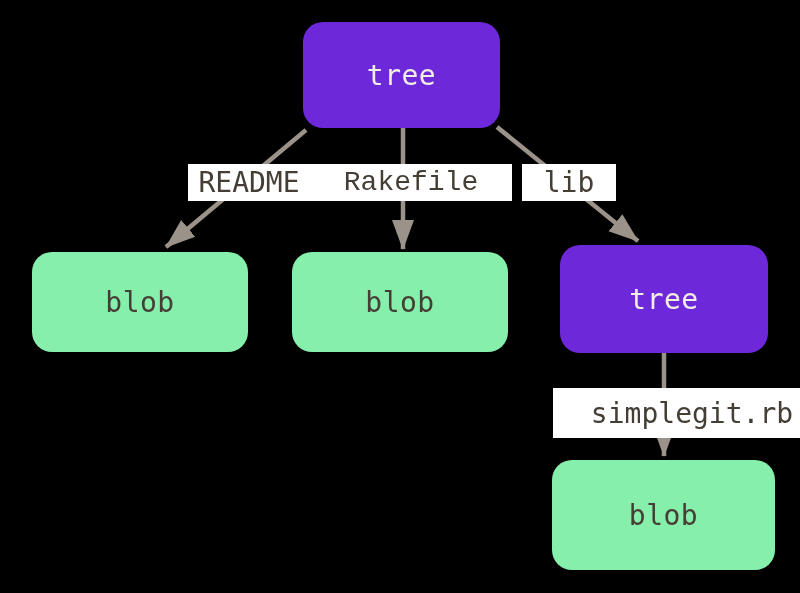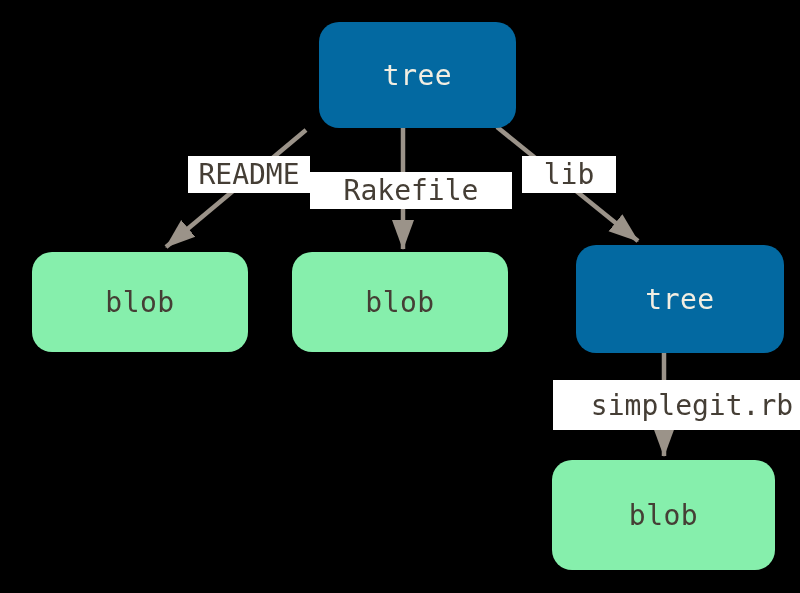--- a/index.html
+++ b/index.html
@@ -25,58 +25,58 @@
   .node {
     position: absolute;
     border-radius: 20px;
     display: flex;
     align-items: center;
     justify-content: center;
     font-size: 28px;
     letter-spacing: 0.5px;
   }
   .node.tree {
-    background: #0369a1;
+    background: #6d28d9;
     color: #f2eee2;
-    margin-left: 16px;
   }
   .node.blob {
     background: #86efac;
     color: #453e35;
   }
   .edge-label {
     position: absolute;
     background: #ffffff;
     color: #453e35;
     display: flex;
     align-items: center;
     justify-content: center;
     font-size: 28px;
     white-space: nowrap;
+    margin-top: 8px;
   }
 </style>
 </head>
 <body>
 
 <div class="stage">
 
   <svg class="edges-layer" viewBox="0 0 800 593" xmlns="http://www.w3.org/2000/svg">
     <defs>
       <marker id="ah" markerUnits="userSpaceOnUse" markerWidth="30" markerHeight="24" viewBox="0 0 30 24" refX="29" refY="12" orient="auto">
         <path d="M0,1 L30,12 L0,23 z" fill="#9b9389"></path>
       </marker>
     </defs>
     <line x1="306" y1="130" x2="166" y2="247" stroke="#9b9389" stroke-width="4.5" marker-end="url(#ah)"></line>
     <line x1="403" y1="128" x2="403" y2="249" stroke="#9b9389" stroke-width="4.5" marker-end="url(#ah)"></line>
     <line x1="497" y1="127" x2="638" y2="241" stroke="#9b9389" stroke-width="4.5" marker-end="url(#ah)"></line>
     <line x1="664" y1="353" x2="664" y2="456" stroke="#9b9389" stroke-width="4.5" marker-end="url(#ah)"></line>
   </svg>
 
   <div class="edge-label" style="left:188px; top:156px; width:122px; height:37px;">README</div>
-  <div class="edge-label" style="left:310px; top:172px; width:202px; height:37px;">Rakefile</div>
+  <div class="edge-label" style="left:310px; top:156px; width:202px; height:37px;font-family:Liberation Mono, monospace;">Rakefile</div>
   <div class="edge-label" style="left:522px; top:156px; width:94px; height:37px;">lib</div>
   <div class="edge-label" style="left:553px; top:380px; width:222px; height:50px;padding-left:28px;">simplegit.rb</div>
 
   <div class="node tree" style="left:303px; top:22px; width:197px; height:106px;">
     <span>tree</span>
   </div>
 
   <div class="node blob" style="left:32px; top:252px; width:216px; height:100px;">
     <span>blob</span>
   </div>

